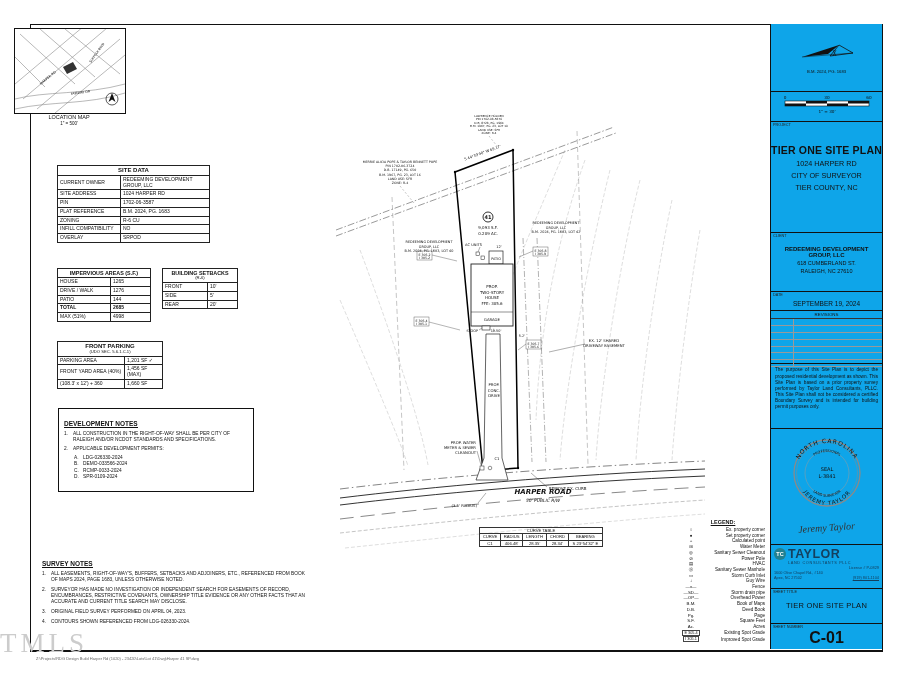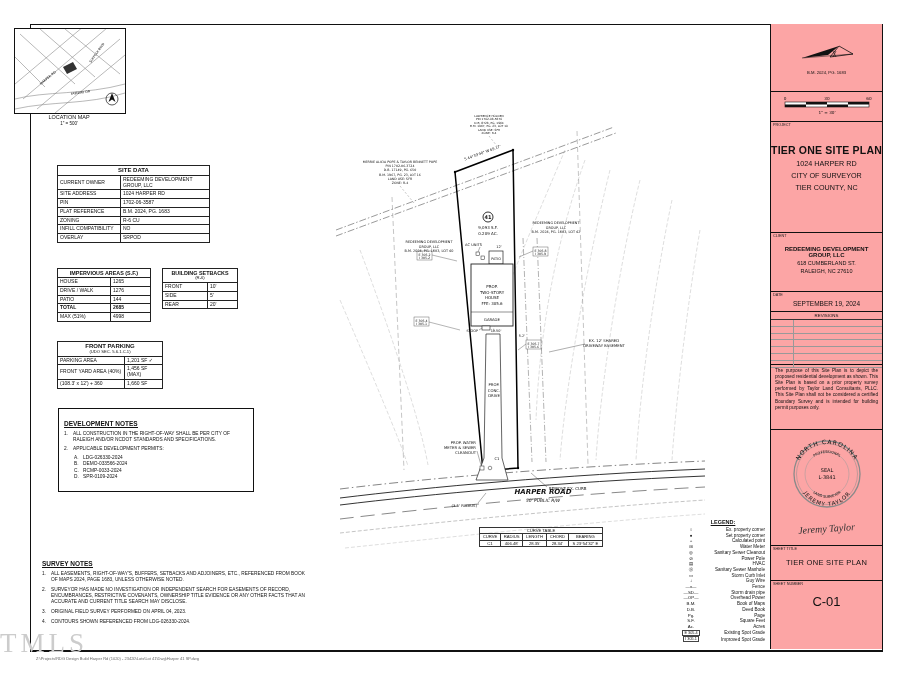--- a/index.html
+++ b/index.html
@@ -41,21 +41,21 @@
   #curve th{font-weight:normal;}
   #legend{left:681px;top:519px;width:84px;font-size:4.6px;}
   #legend .lt{text-align:center;font-weight:bold;font-size:5.5px;text-decoration:underline;margin-bottom:2px;}
   .lrow{display:flex;align-items:center;line-height:5.7px;}
   .lrow .sym{flex:0 0 20px;text-align:center;font-size:4.4px;}
   .lrow .lab{flex:1;text-align:right;}
   .sym.boxed span{border:0.5px solid #444;padding:0 1px;font-size:3.8px;}
 
   
   #tb{left:770px;top:24px;width:112px;height:625px;border-left:1.2px solid #111;box-sizing:border-box;
-      display:flex;flex-direction:column;background:#fca5a5;}
+      display:flex;flex-direction:column;background:#0ea5e9;}
   .sec{border-bottom:1px solid #111;position:relative;box-sizing:border-box;}
   .seclab{position:absolute;top:1px;left:2px;font-size:3.8px;color:#222;}
   #sec-north{height:68px;display:flex;flex-direction:column;align-items:center;justify-content:center;}
   #bmtext{font-size:4.2px;margin-top:3px;}
   #sec-scale{height:30px;display:flex;align-items:center;justify-content:center;}
   #sec-project{height:111px;}
   #sec-project .pc{margin-top:22px;text-align:center;}
   #ptitle{font-size:10.5px;font-weight:bold;letter-spacing:0.2px;}
   .pline{font-size:7.2px;margin-top:3px;}
   #sec-client{height:59px;text-align:center;}
@@ -77,21 +77,21 @@
           display:flex;align-items:center;justify-content:center;flex:0 0 12px;}
   #fname{font-size:12.5px;font-weight:bold;color:#14405f;letter-spacing:0.5px;margin-left:2px;}
   #fsub{font-size:3.9px;color:#14405f;letter-spacing:0.6px;margin-left:14px;margin-top:-1px;}
   #flic{font-size:3.9px;color:#14405f;text-align:right;}
   .frow4{display:flex;justify-content:space-between;margin-top:1px;}
   .faddr{font-size:3.8px;color:#14405f;line-height:1.2;}
   #fphone{font-size:3.9px;color:#14405f;text-decoration:underline;align-self:flex-end;}
   #sec-stitle{height:35px;text-align:center;}
   #stval{font-size:7.5px;margin-top:12px;letter-spacing:0.3px;}
   #sec-snum{height:25px;text-align:center;border-bottom:none;}
-  #snval{font-size:13px;font-weight:normal;margin-top:13px;}
+  #snval{font-size:16px;font-weight:bold;margin-top:5px;}
 
   
   #wm{left:0px;top:628px;font-family:"Liberation Serif",serif;font-size:27px;color:#cccccc;letter-spacing:4px;}
   #fpath{left:36px;top:656px;font-size:4px;color:#666;}
 
   svg text{font-family:"DejaVu Sans",sans-serif;fill:#111;}
 </style>
 </head>
 <body>
 
@@ -583,20 +583,35 @@
         <circle cx="44" cy="44" r="22" fill="none" stroke="#9a9a9a" stroke-width="0.5"></circle>
         <text font-size="6" fill="#555" letter-spacing="1"><textPath href="#sTop" startOffset="50%" text-anchor="middle">NORTH CAROLINA</textPath></text>
         <text font-size="5.5" fill="#555" letter-spacing="1"><textPath href="#sBot" startOffset="50%" text-anchor="middle">JEREMY TAYLOR</textPath></text>
         <text font-size="3.6" fill="#666"><textPath href="#sTop2" startOffset="50%" text-anchor="middle">PROFESSIONAL</textPath></text>
         <text font-size="3.6" fill="#666"><textPath href="#sBot2" startOffset="50%" text-anchor="middle">LAND SURVEYOR</textPath></text>
         <text x="44" y="42" font-size="5" fill="#666" text-anchor="middle">SEAL</text>
         <text x="44" y="49" font-size="5" fill="#666" text-anchor="middle">L-3841</text>
       </svg>
       <div id="sig">Jeremy Taylor</div>
     </div>
+    <div class="sec" id="sec-firm">
+      <div class="frow1">
+        <div id="tccirc">TC</div>
+        <div id="fname">TAYLOR</div>
+      </div>
+      <div id="fsub">LAND CONSULTANTS PLLC</div>
+      <div id="flic">License # P-0829</div>
+      <div class="frow4">
+        <div class="faddr">
+          <div>1600 Olive Chapel Rd., #140</div>
+          <div>Apex, NC 27502</div>
+        </div>
+        <div id="fphone">(919) 801-1104</div>
+      </div>
+    </div>
     <div class="sec" id="sec-stitle">
       <div class="seclab">SHEET TITLE</div>
       <div id="stval">TIER ONE SITE PLAN</div>
     </div>
     <div class="sec" id="sec-snum">
       <div class="seclab">SHEET NUMBER</div>
       <div id="snval">C-01</div>
     </div>
   </div>
 

